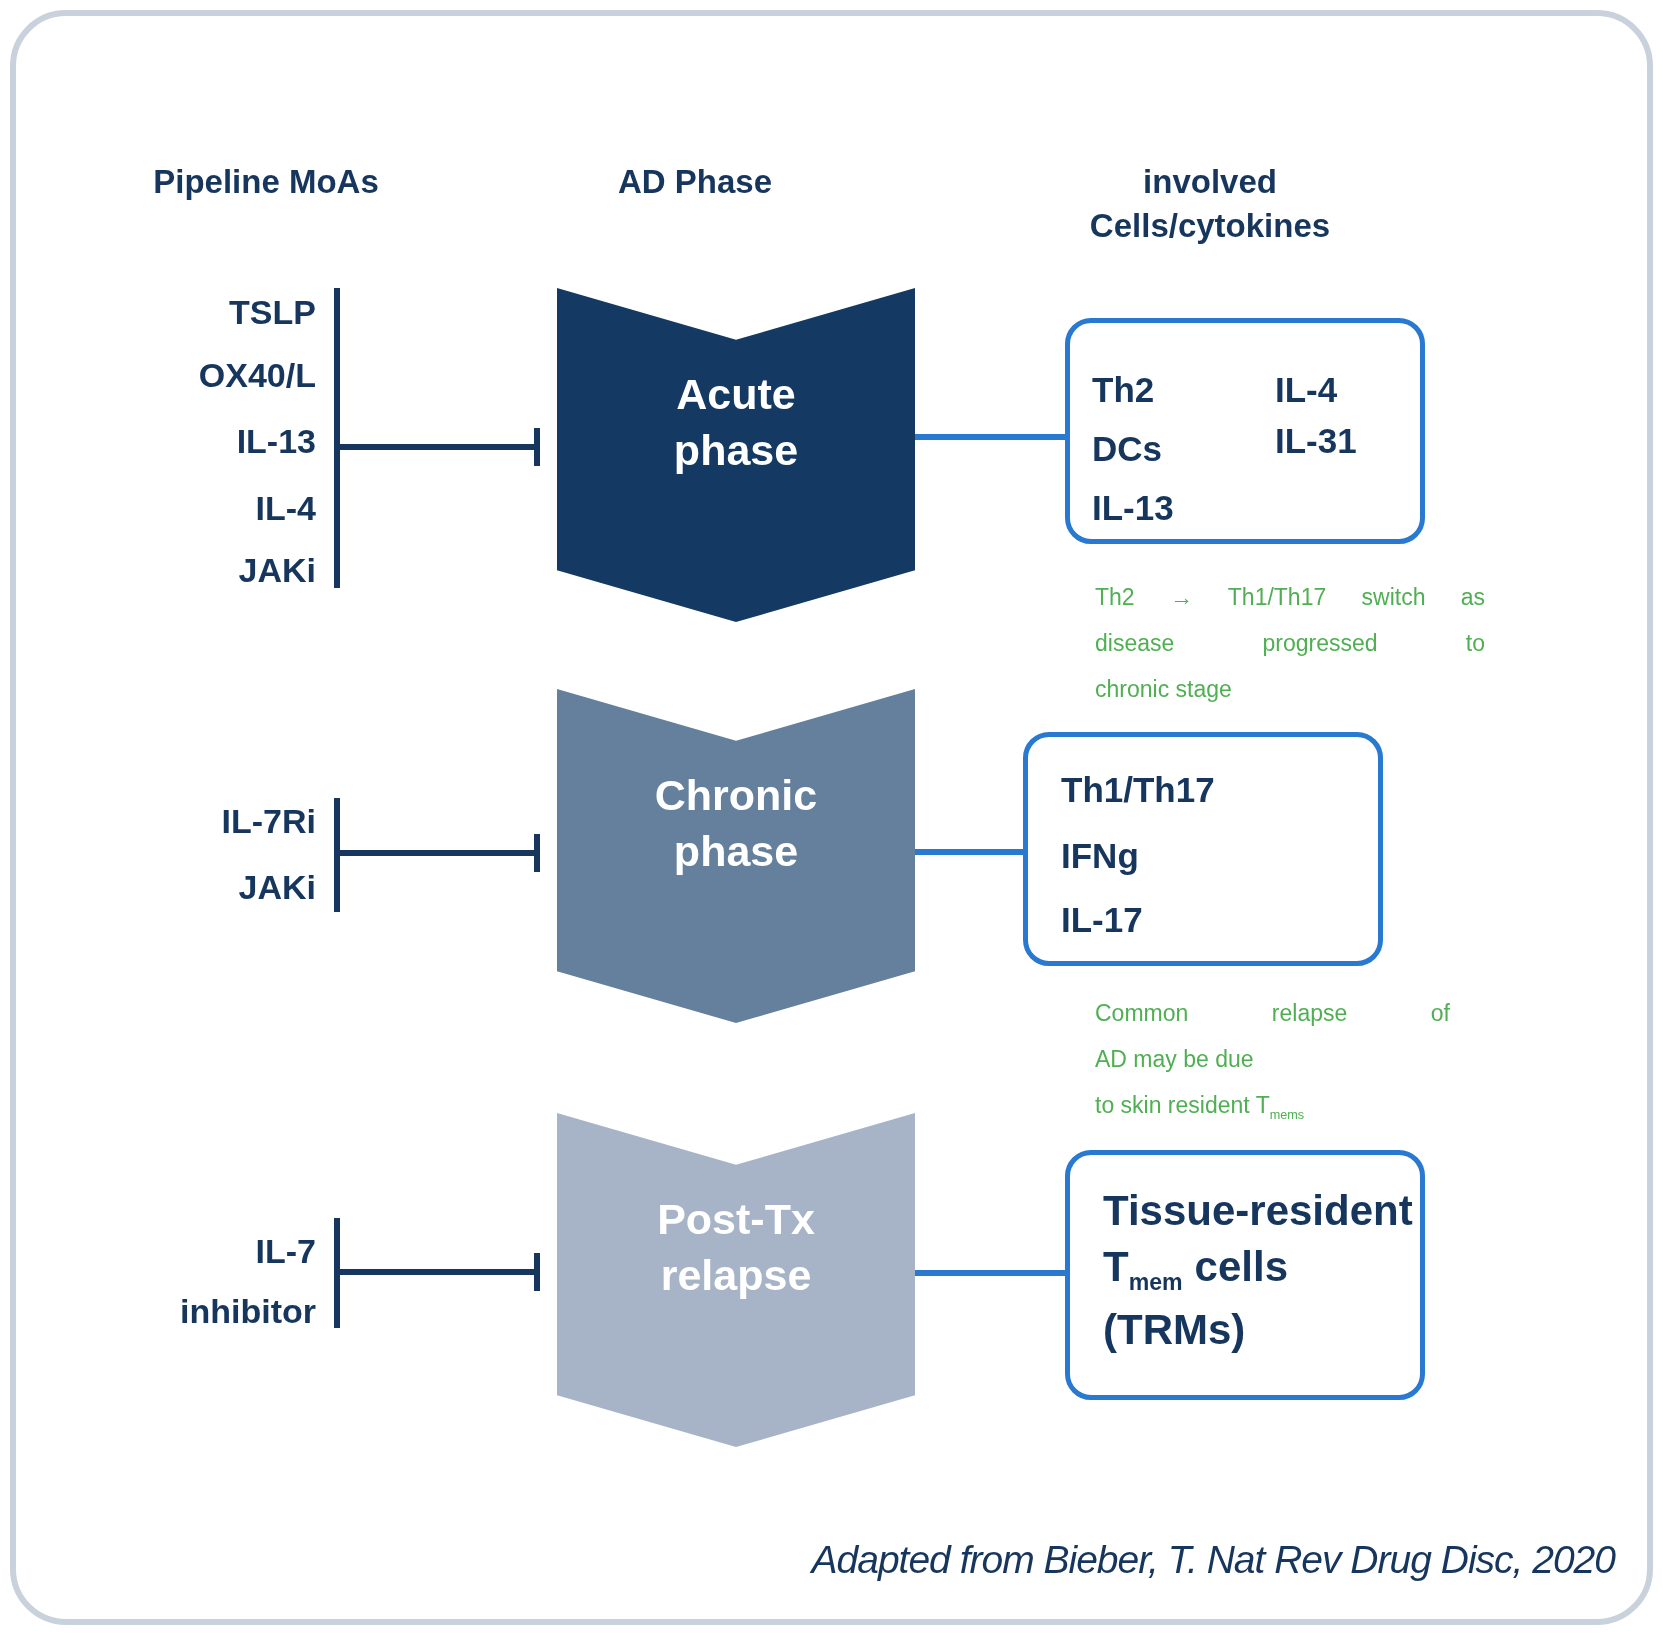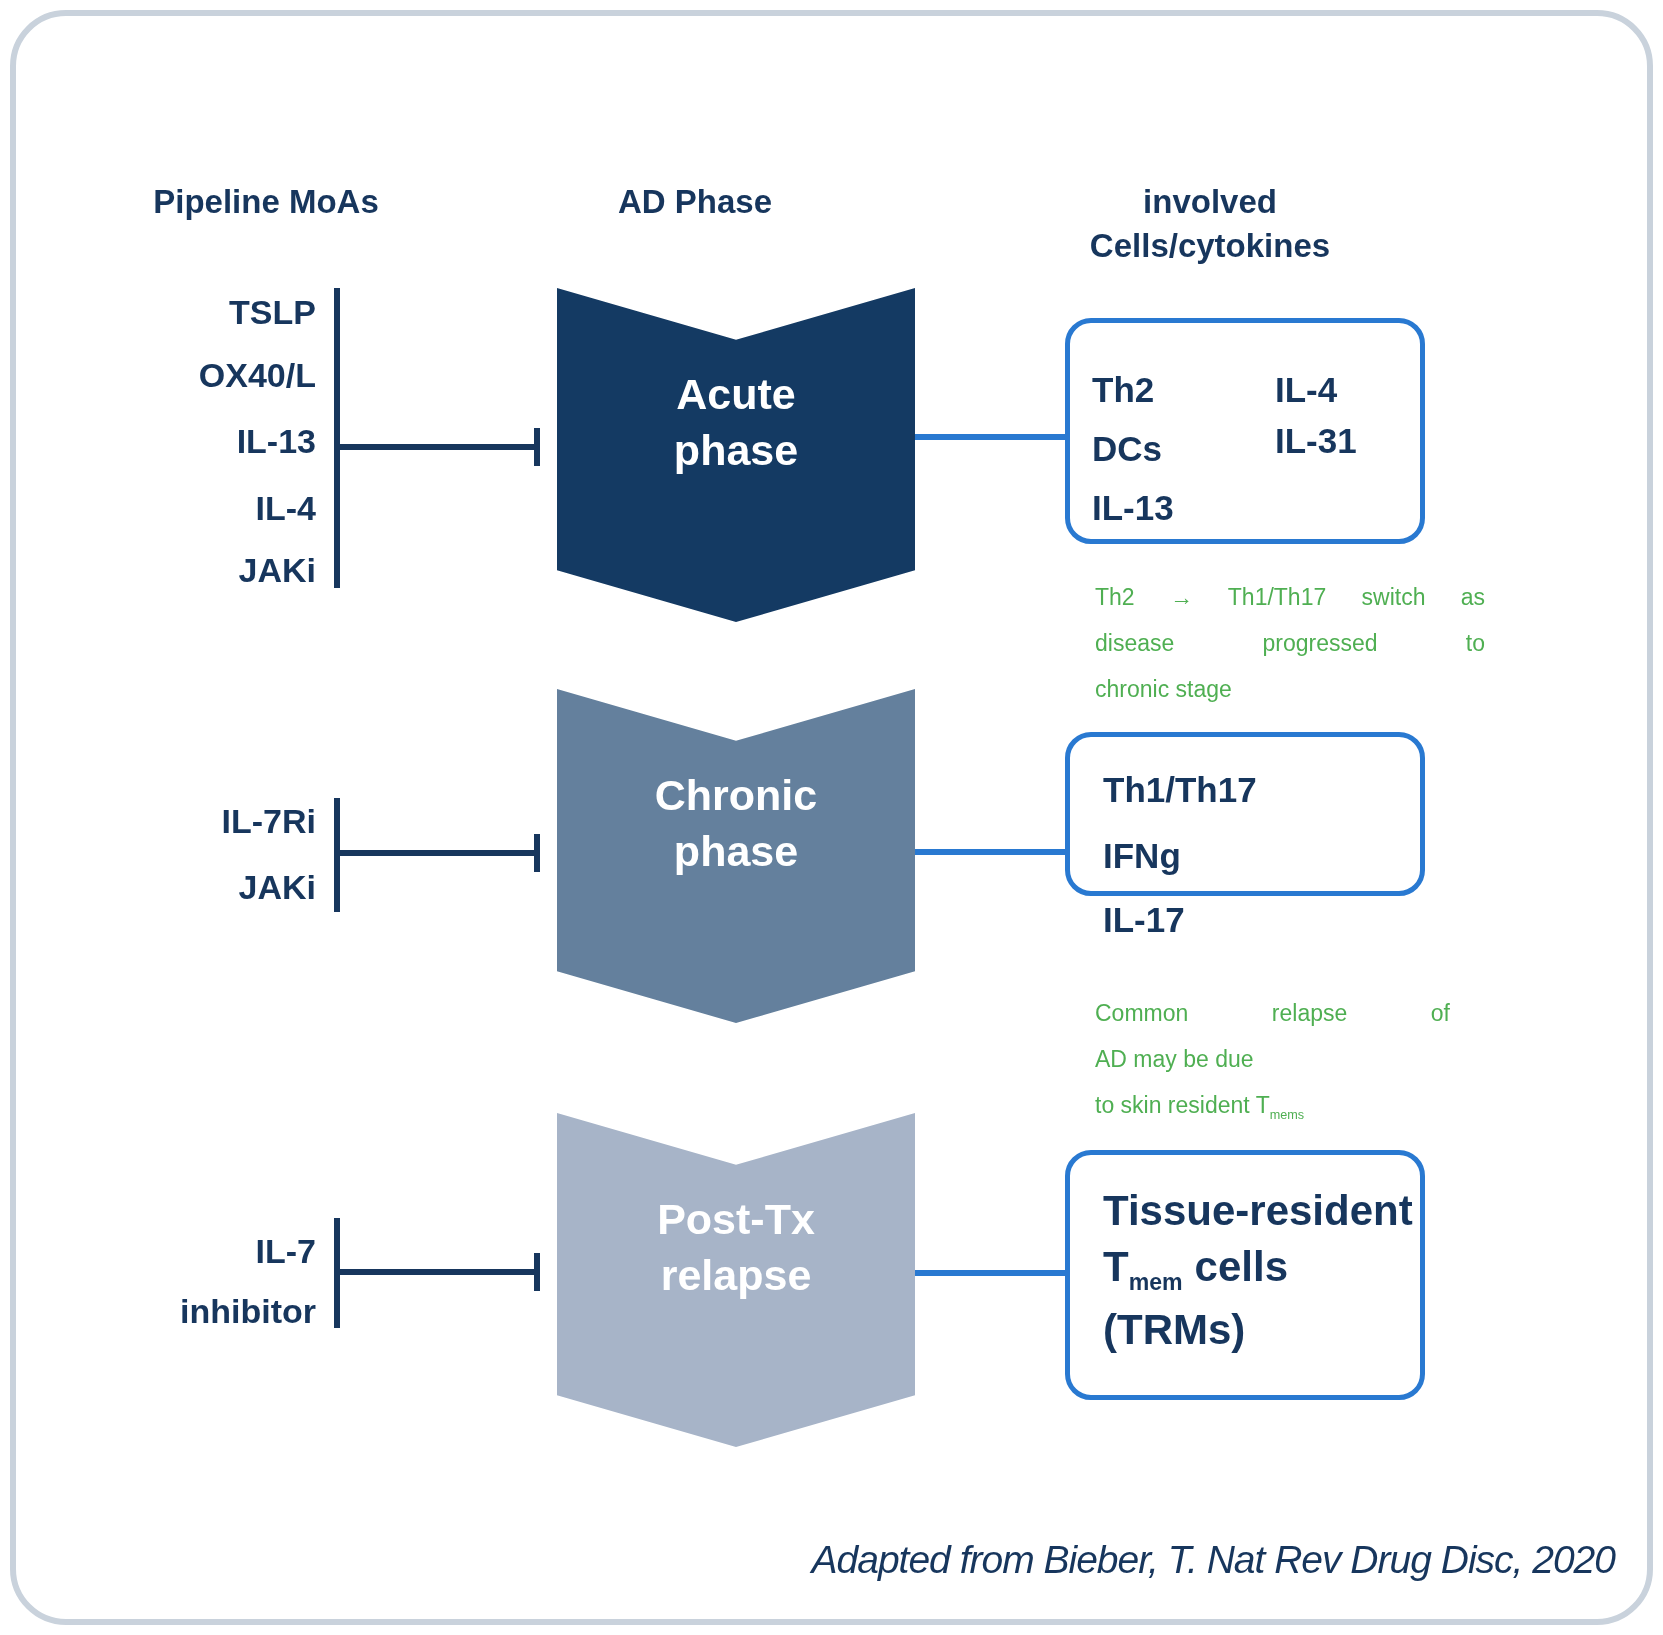--- a/index.html
+++ b/index.html
@@ -15,21 +15,21 @@
   .canvas{
     position:relative;width:1663px;height:1635px;background:#ffffff;overflow:hidden;
     font-family:"Liberation Sans", sans-serif;
   }
   .card{
     position:absolute;left:10px;top:10px;width:1631px;height:1603px;
     border:6px solid var(--card_border);border-radius:56px;background:#ffffff;
   }
   .abs{position:absolute;}
   .hdr{
-    color:var(--navy);font-weight:bold;font-size:33px;line-height:44px;text-align:center;margin-top:20px;
+    color:var(--navy);font-weight:bold;font-size:33px;line-height:44px;text-align:center;
   }
   .moa{
     color:var(--navy);font-weight:bold;font-size:34px;line-height:38px;text-align:right;
     width:200px;
   }
   .vline{width:6px;background:var(--navy);}
   .hline{height:6px;background:var(--navy);}
   .cap{width:6px;height:38px;background:var(--navy);}
   .bline{height:6px;background:var(--blue);}
   .chevron{
@@ -113,21 +113,21 @@
   <div class="abs cap" style="left:534px;top:834px;"></div>
 
   <div class="abs chevron chev-chronic" style="left:557px;top:689px;"></div>
   <div class="chev-label" style="top:767px;">
     <div>Chronic</div>
     <div>phase</div>
   </div>
 
   <div class="abs bline" style="left:915px;top:849px;width:150px;"></div>
 
-  <div class="abs cellbox" style="left:1065px;top:732px;height:164px;">
+  <div class="abs cellbox" style="left:1023px;top:732px;height:234px;">
     <div class="abs cellitem" style="left:33px;top:34px;">Th1/Th17</div>
     <div class="abs cellitem" style="left:33px;top:100px;">IFNg</div>
     <div class="abs cellitem" style="left:33px;top:164px;">IL-17</div>
   </div>
 
   <div class="abs note" style="left:1095px;top:990px;width:355px;">
     <div class="jl">Common relapse of</div>
     <div>AD may be due</div>
     <div><span>to skin resident T</span><sub>mems</sub></div>
   </div>

